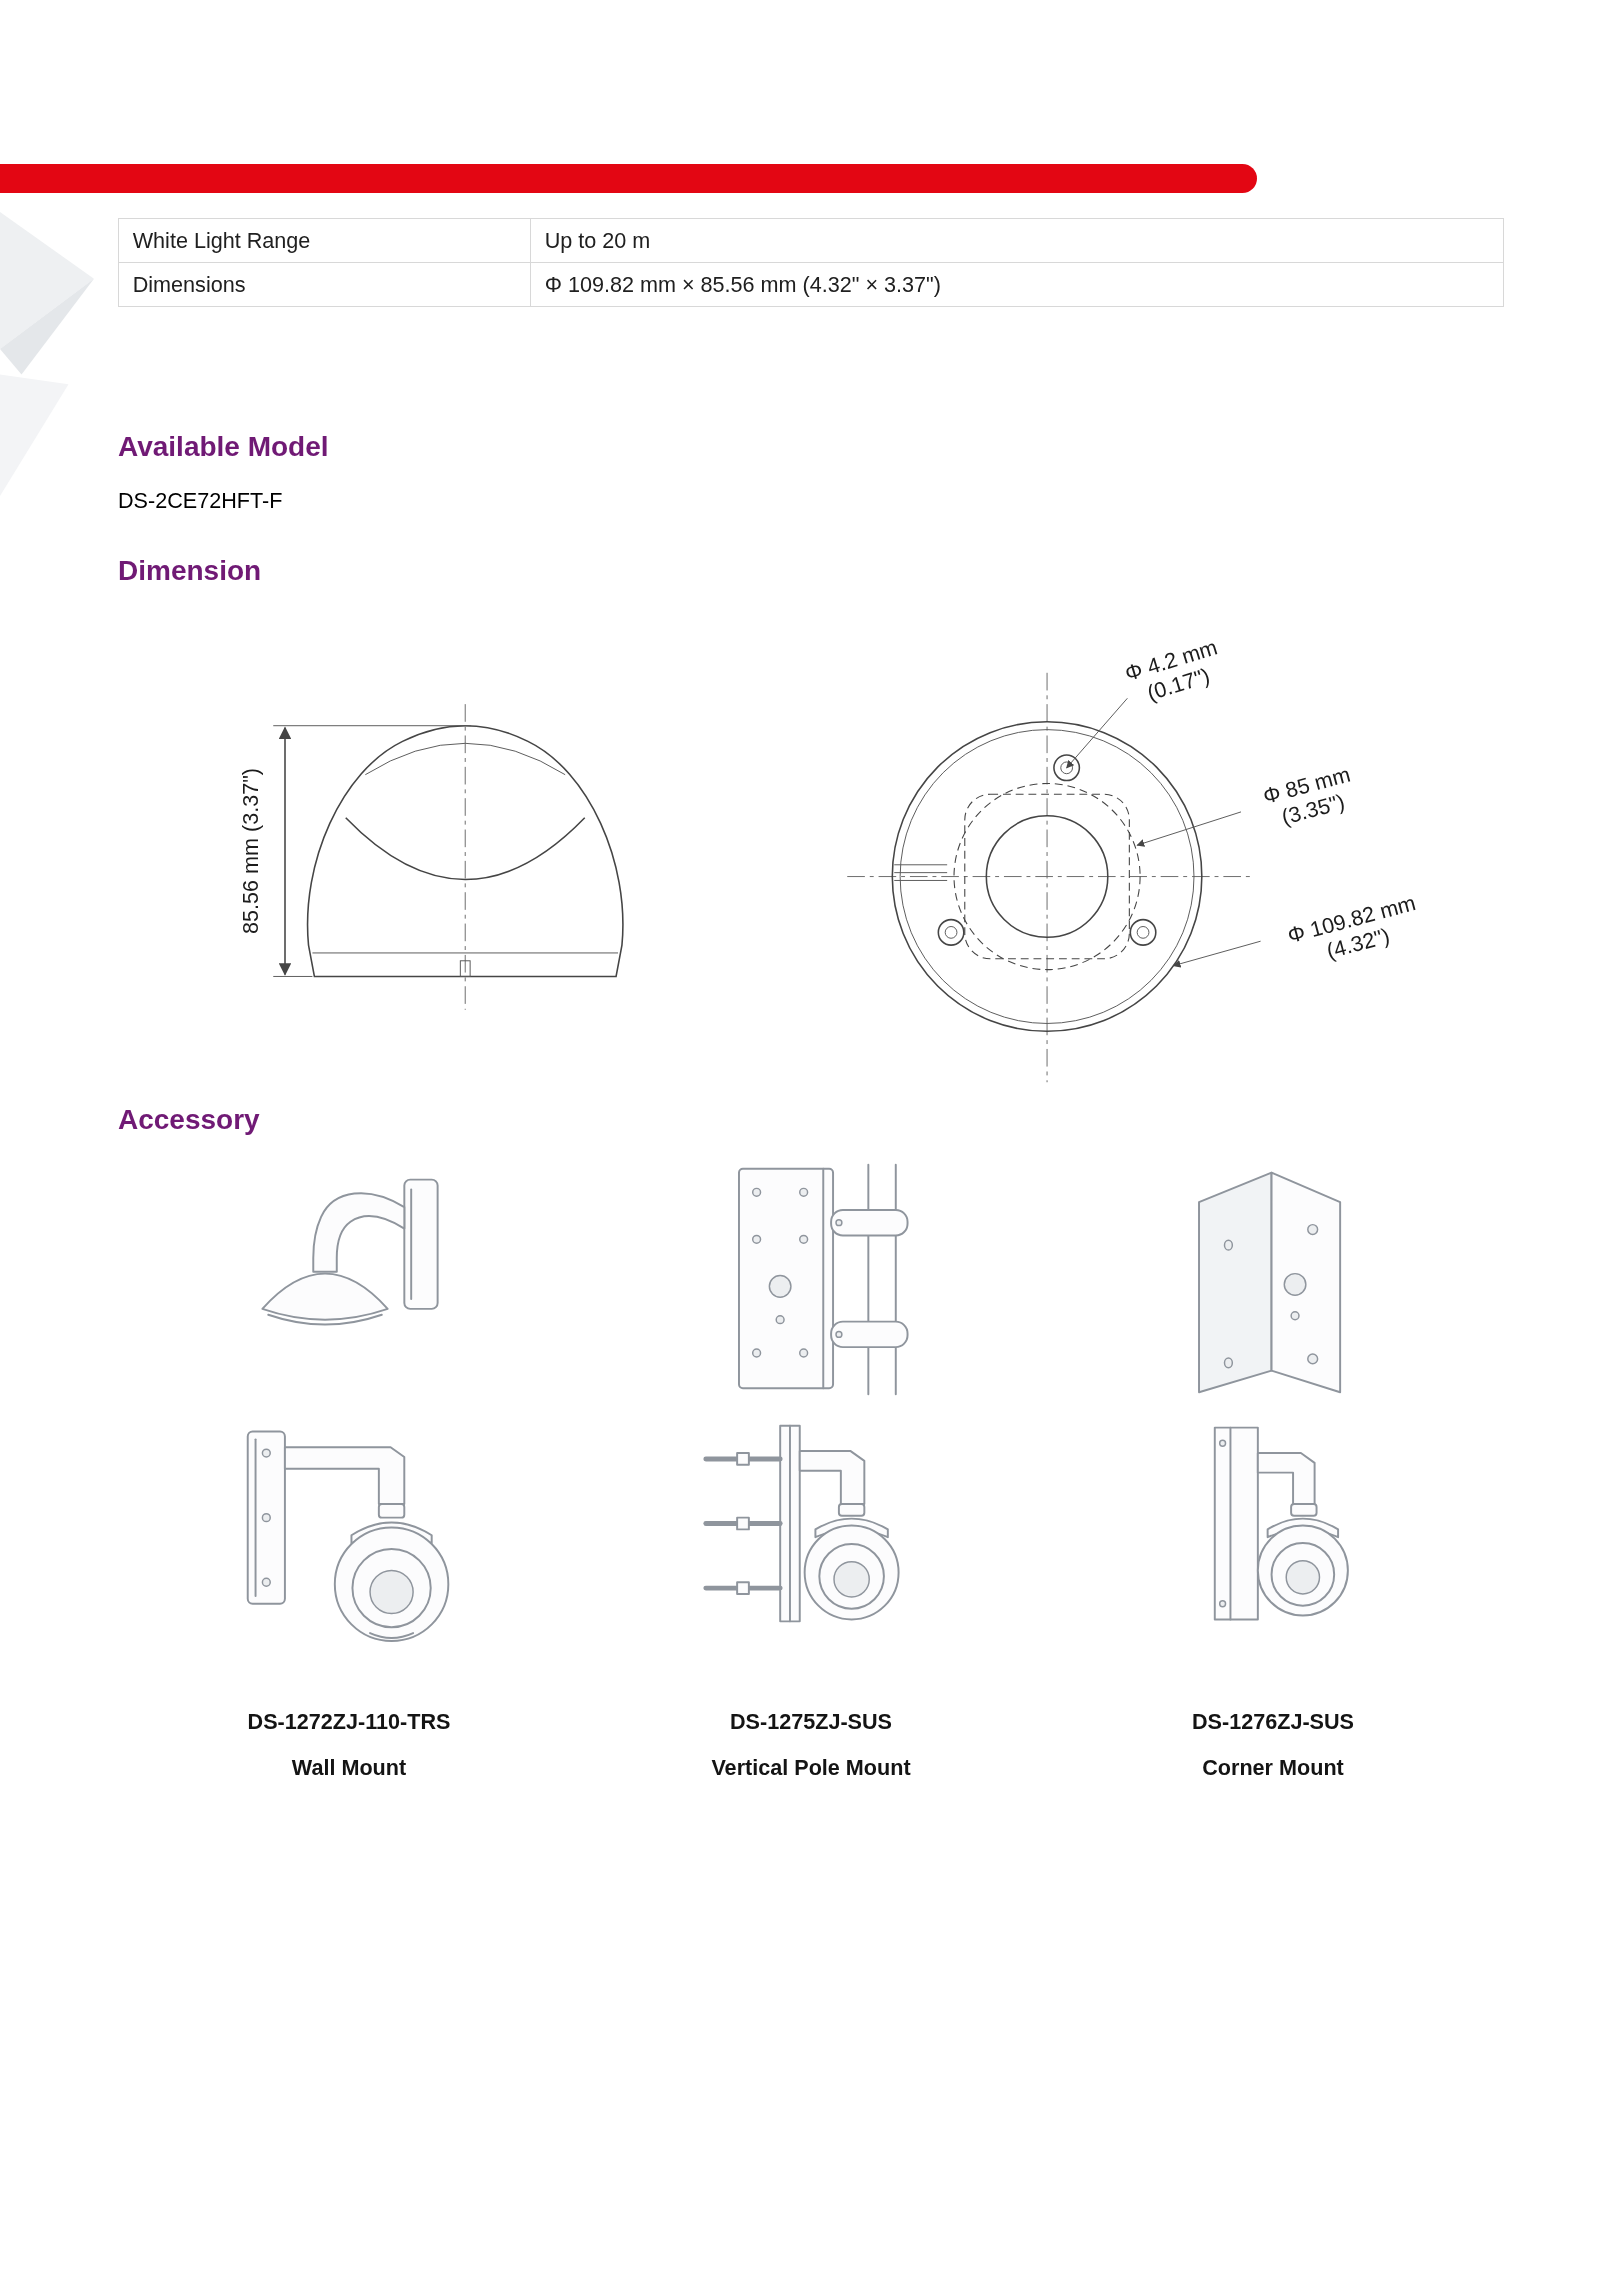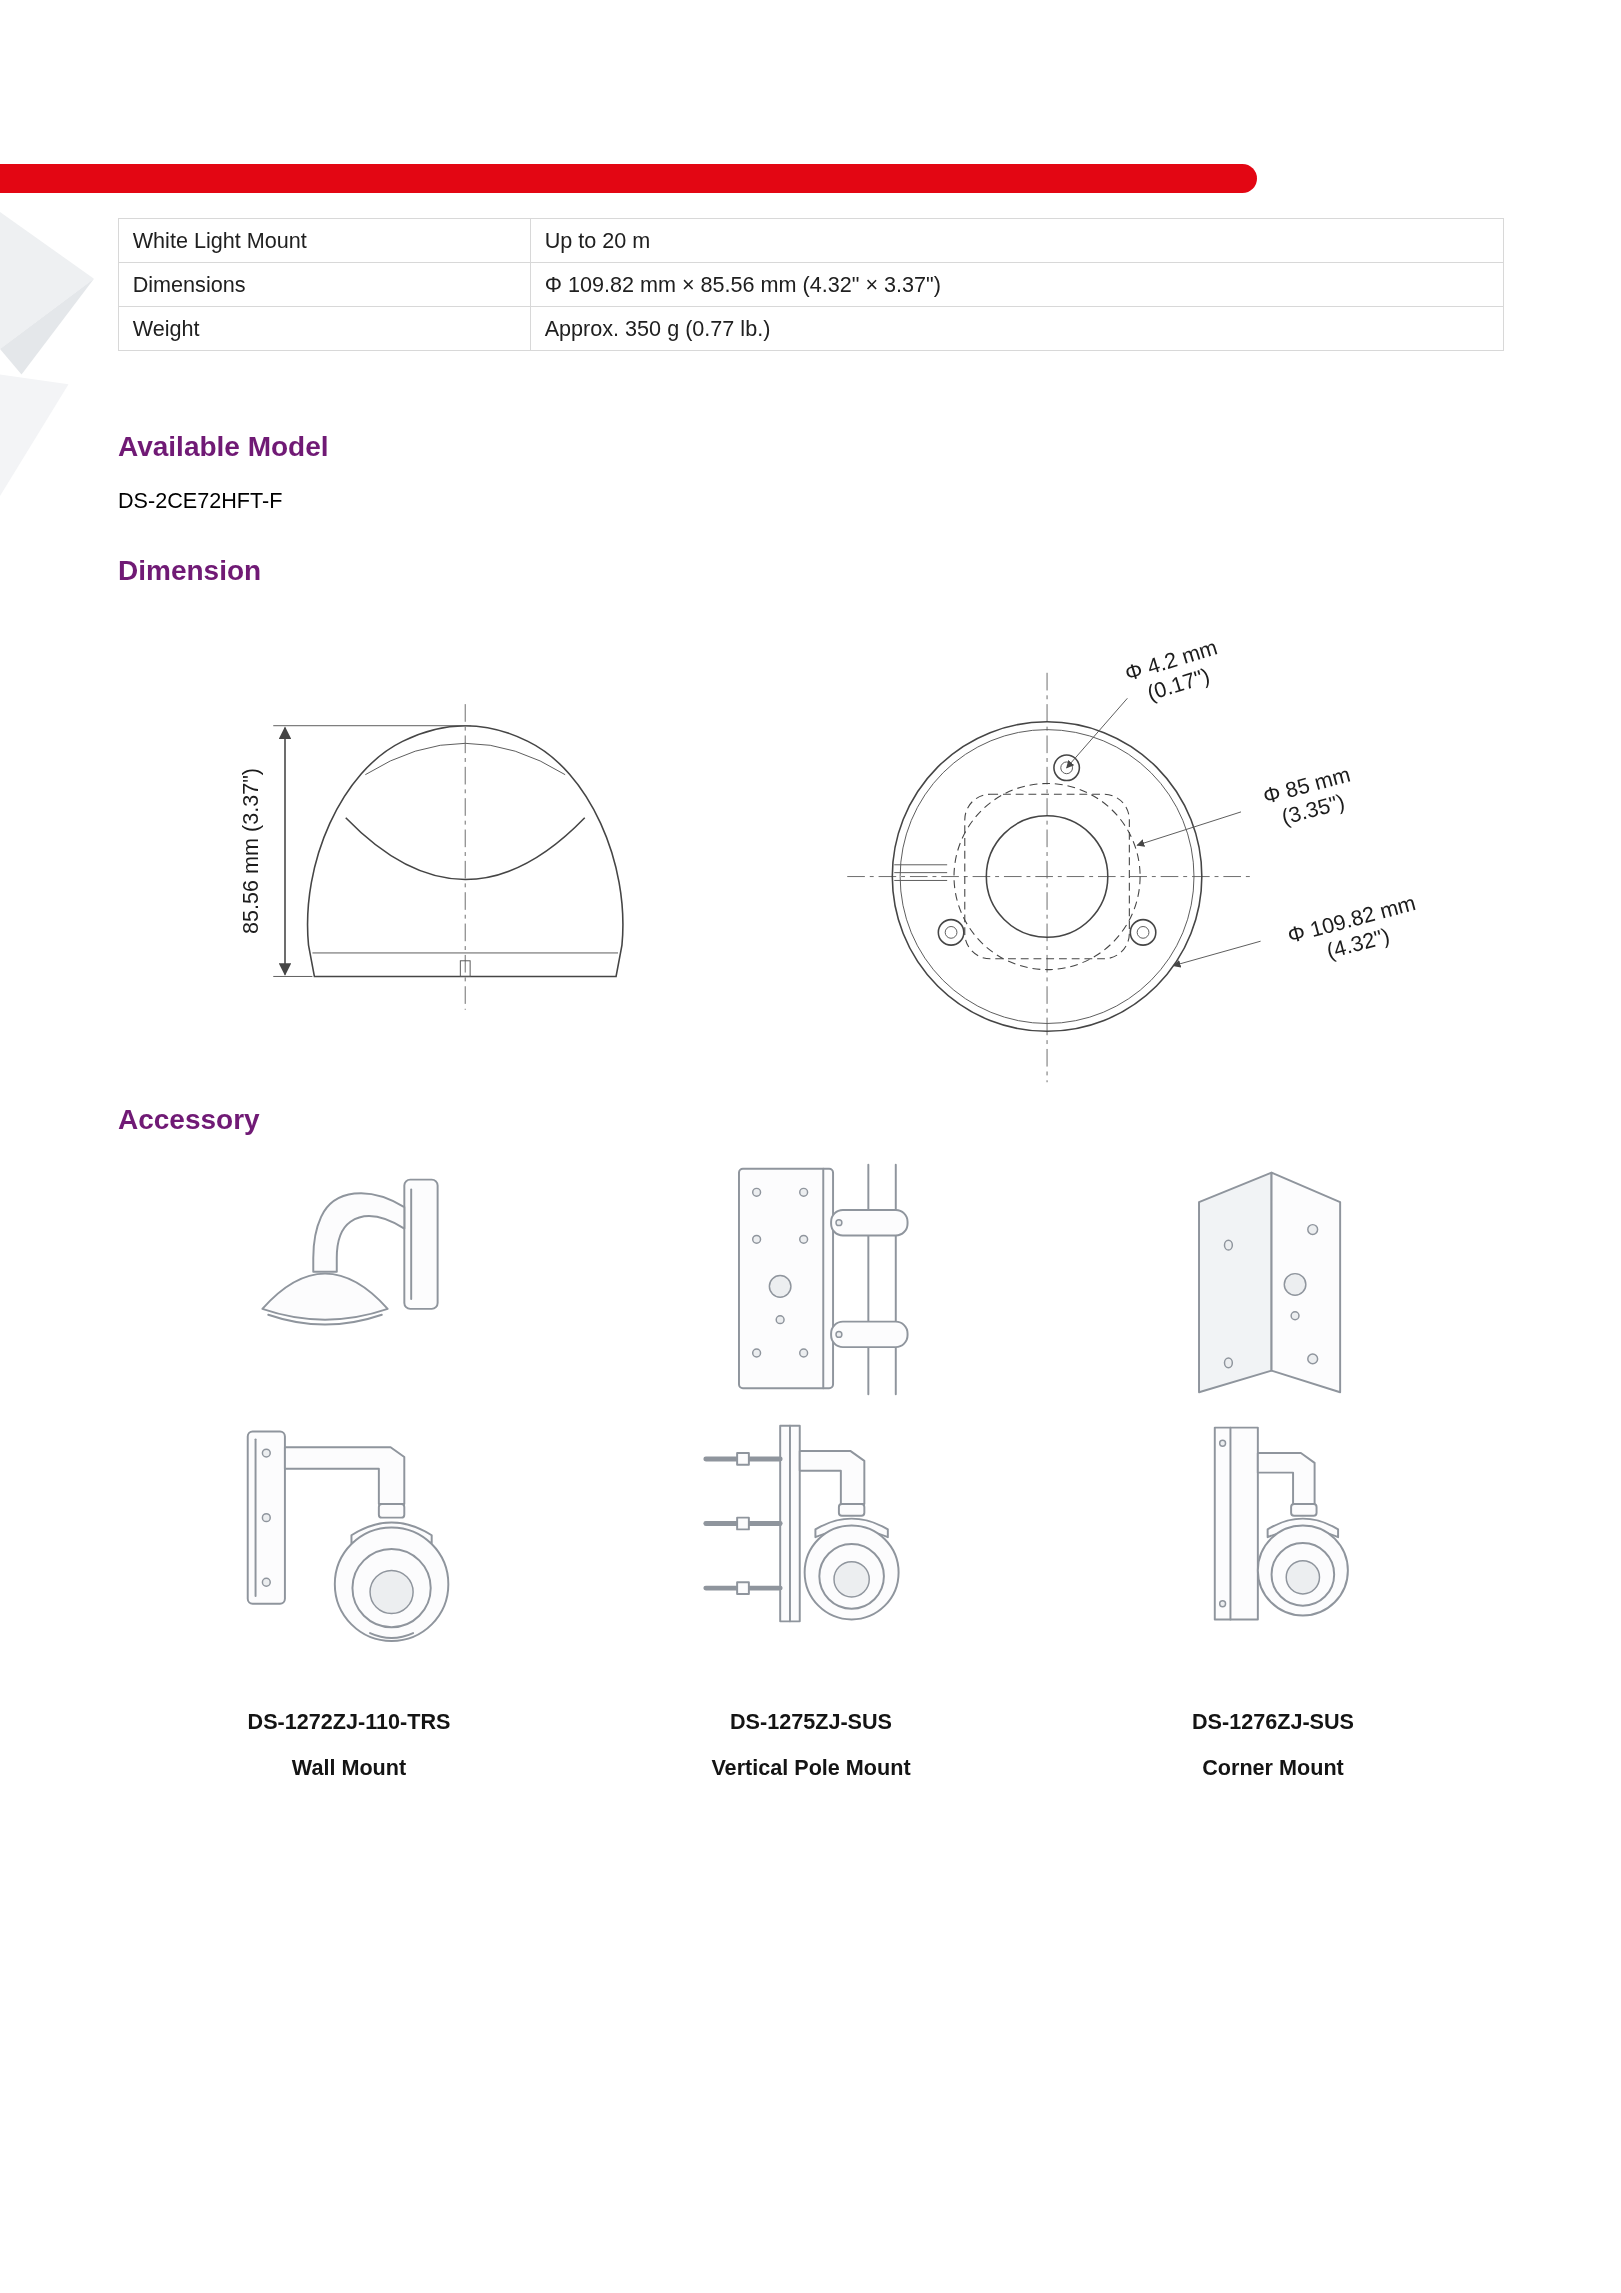--- a/index.html
+++ b/index.html
@@ -57,30 +57,26 @@
 
   <svg class="watermark" width="137" height="304" viewBox="0 0 140 310">
     <polygon points="0,10 96,78 0,150" fill="#eef0f2"></polygon>
     <polygon points="0,150 96,78 22,176" fill="#e4e7ea"></polygon>
     <polygon points="0,176 70,186 0,300" fill="#f3f4f6"></polygon>
   </svg>
 
   <table class="spec">
     <tbody>
       <tr>
-        <td class="lbl">White Light Mount</td>
+        <td class="lbl">White Light Range</td>
         <td class="val">Up to 20 m</td>
       </tr>
       <tr>
         <td class="lbl">Dimensions</td>
         <td class="val">Φ 109.82 mm × 85.56 mm (4.32" × 3.37")</td>
-      </tr>
-      <tr>
-        <td class="lbl">Weight</td>
-        <td class="val">Approx. 350 g (0.77 lb.)</td>
       </tr>
     </tbody>
   </table>
 
   <h2 class="h h-available">Available Model</h2>
   <div class="model-text">DS-2CE72HFT-F</div>
 
   <h2 class="h h-dim">Dimension</h2>
 
   <div class="dim-area">

